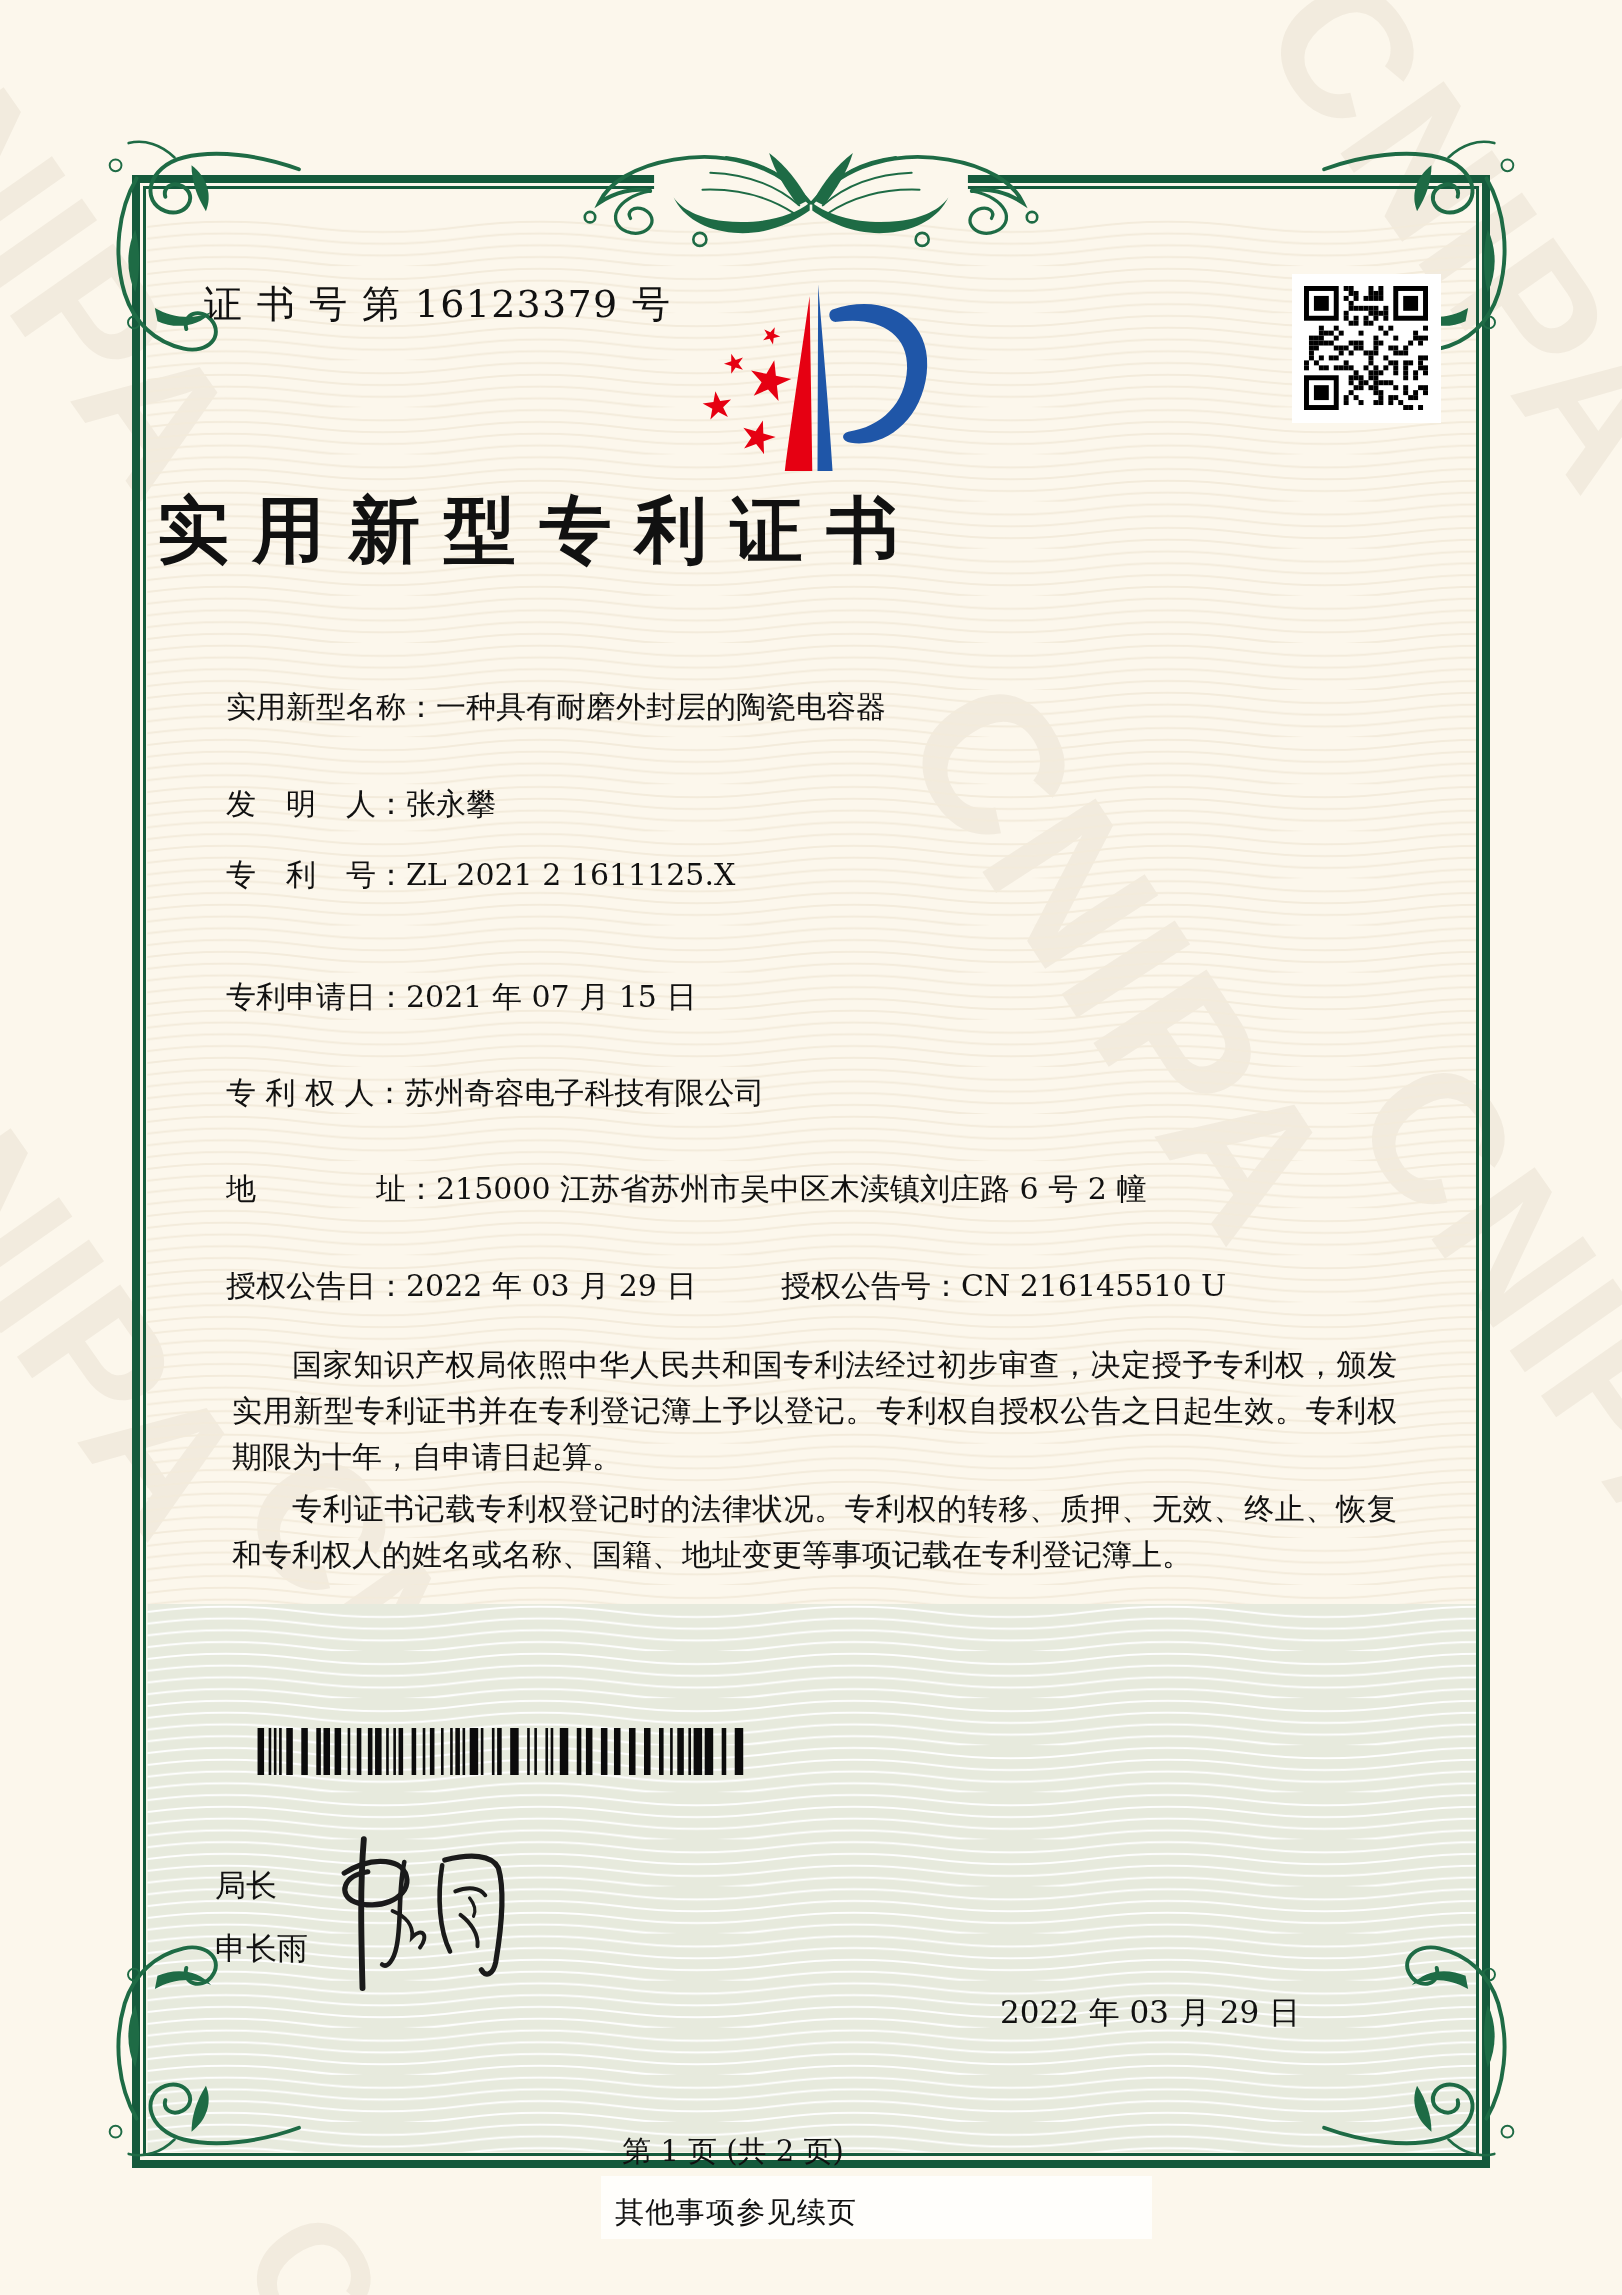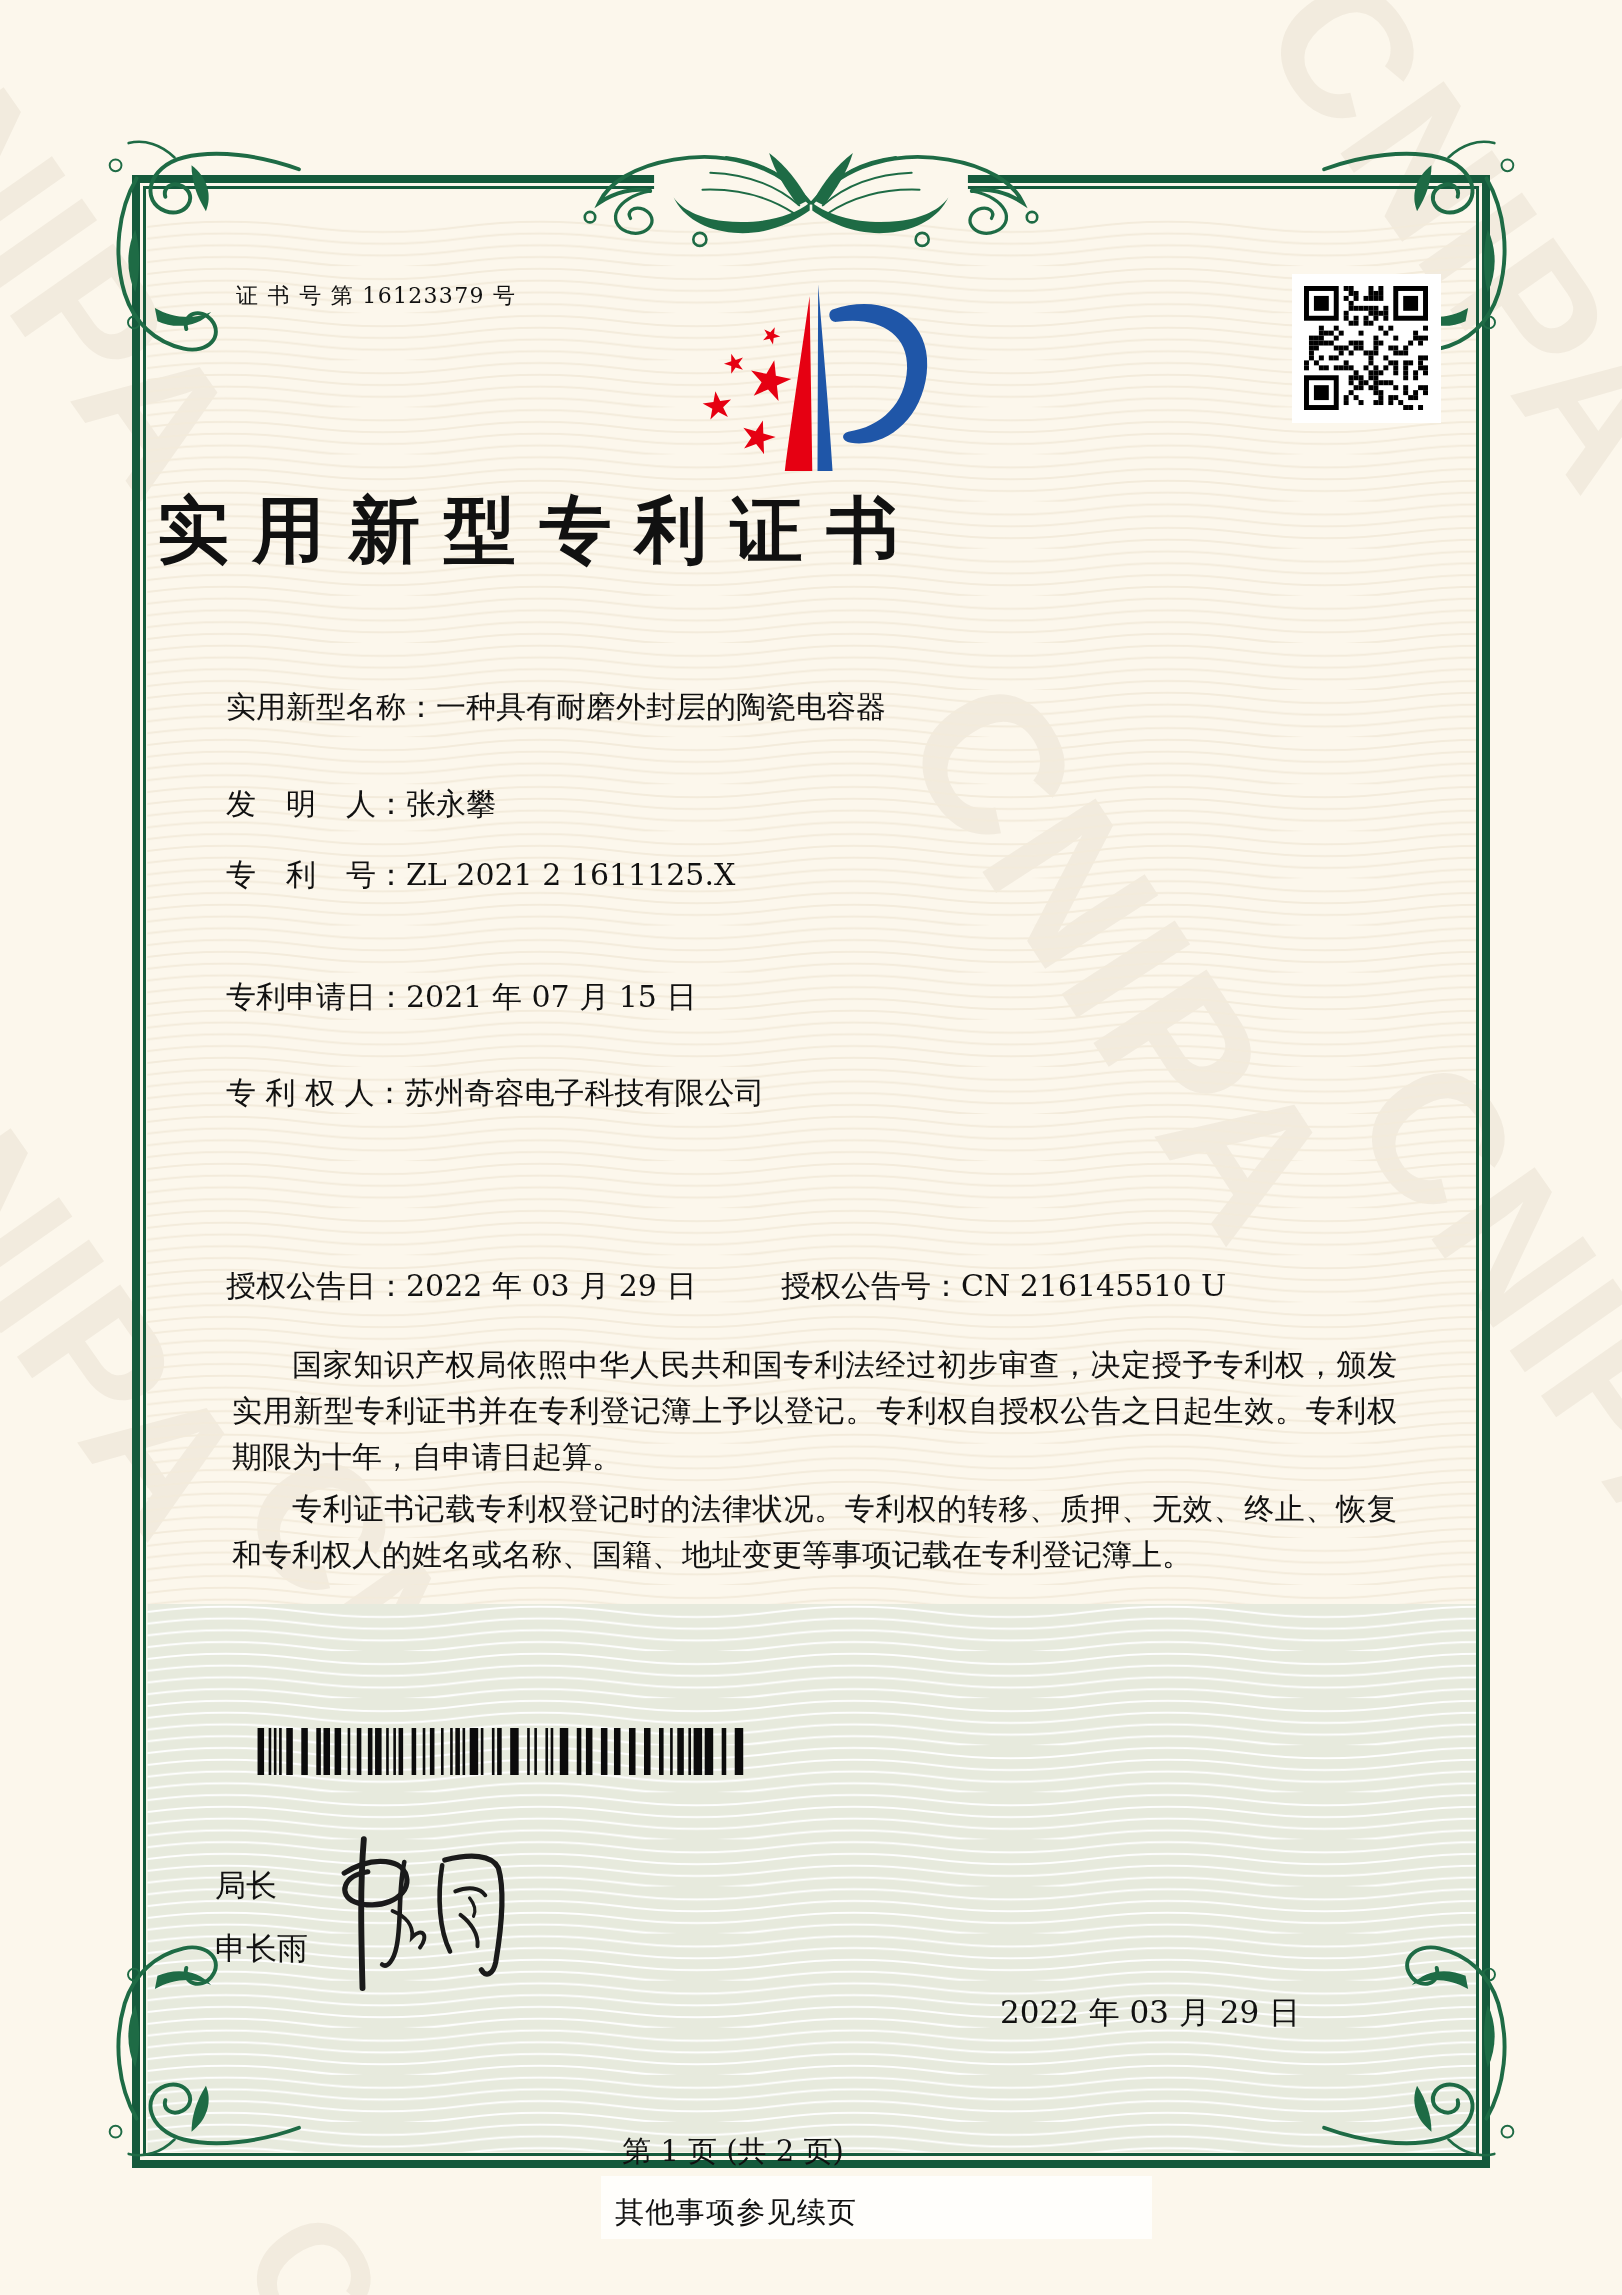--- a/index.html
+++ b/index.html
@@ -18,21 +18,21 @@
     color:rgba(148,122,86,0.09);
     transform-origin:0 0;
     white-space:nowrap;
     letter-spacing:3.9px;
     user-select:none;
   }
   
   .frame-outer{left:132px;top:175px;width:1358px;height:1993px;border:8.5px solid #155a3c;box-sizing:border-box;}
   .frame-inner{left:143px;top:186px;width:1336px;height:1970px;border:3.3px solid #155a3c;box-sizing:border-box;}
   
-  .cert-no{left:204px;top:285px;font-size:22px;line-height:1;letter-spacing:1.3px;margin-left:32px;}
+  .cert-no{left:204px;top:285px;font-size:38px;line-height:1;letter-spacing:1.3px;}
   .title{left:157px;top:489px;width:1309px;text-align:left;font-size:72px;font-weight:700;letter-spacing:23.6px;line-height:1.15;}
   .field{left:226px;font-size:30px;line-height:1.25;white-space:nowrap;}
   .field .lbl{display:inline-block;}
   .field .val{display:inline-block;text-align:right;}
   .grant-no{position:absolute;left:555px;top:0;white-space:nowrap;}
   .paras{left:226px;top:1336px;width:1177px;font-size:30px;line-height:46px;text-align:justify;}
   .paras p{margin:6px;text-indent:60px;}
   .officer{left:215px;font-size:31px;line-height:1.2;}
   .date{left:1000px;top:1992px;font-size:31px;white-space:nowrap;}
   .page-num{left:733px;top:2099px;transform:translateX(-50%);font-size:29px;white-space:nowrap;margin-top:33px;}
@@ -333,20 +333,23 @@
   </div>
   <div class="abs field" style="top:856px;">
     <span class="lbl">专　利　号：</span><span class="val">ZL 2021 2 1611125.X</span>
   </div>
   <div class="abs field" style="top:978px;">
     <span class="lbl">专利申请日：</span><span class="val">2021 年 07 月 15 日</span>
   </div>
   <div class="abs field" style="top:1074px;">
     <span class="lbl">专 利 权 人：</span><span class="val">苏州奇容电子科技有限公司</span>
   </div>
+  <div class="abs field" style="top:1170px;">
+    <span class="lbl">地　　　　址：</span><span class="val">215000 江苏省苏州市吴中区木渎镇刘庄路 6 号 2 幢</span>
+  </div>
   <div class="abs field" style="top:1267px;">
     <span class="lbl">授权公告日：</span><span class="val">2022 年 03 月 29 日</span>
     <span class="grant-no"><span>授权公告号：</span><span>CN 216145510 U</span></span>
   </div>
 
   <div class="abs paras">
     <p>国家知识产权局依照中华人民共和国专利法经过初步审查，决定授予专利权，颁发实用新型专利证书并在专利登记簿上予以登记。专利权自授权公告之日起生效。专利权期限为十年，自申请日起算。</p>
     <p>专利证书记载专利权登记时的法律状况。专利权的转移、质押、无效、终止、恢复和专利权人的姓名或名称、国籍、地址变更等事项记载在专利登记簿上。</p>
   </div>
 

